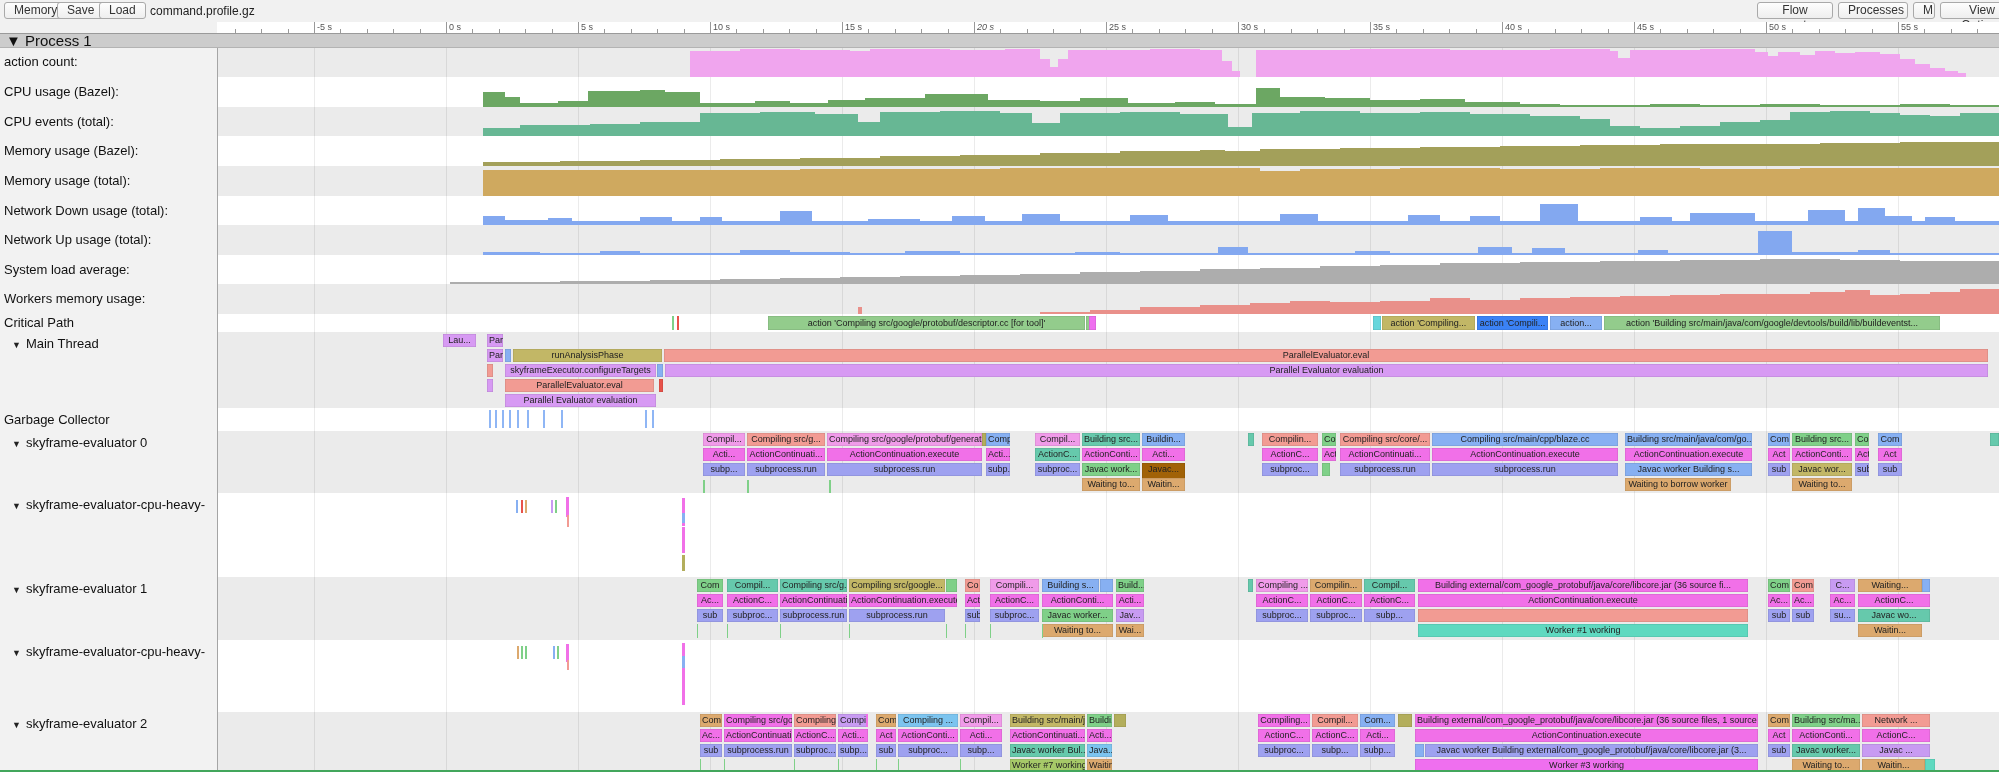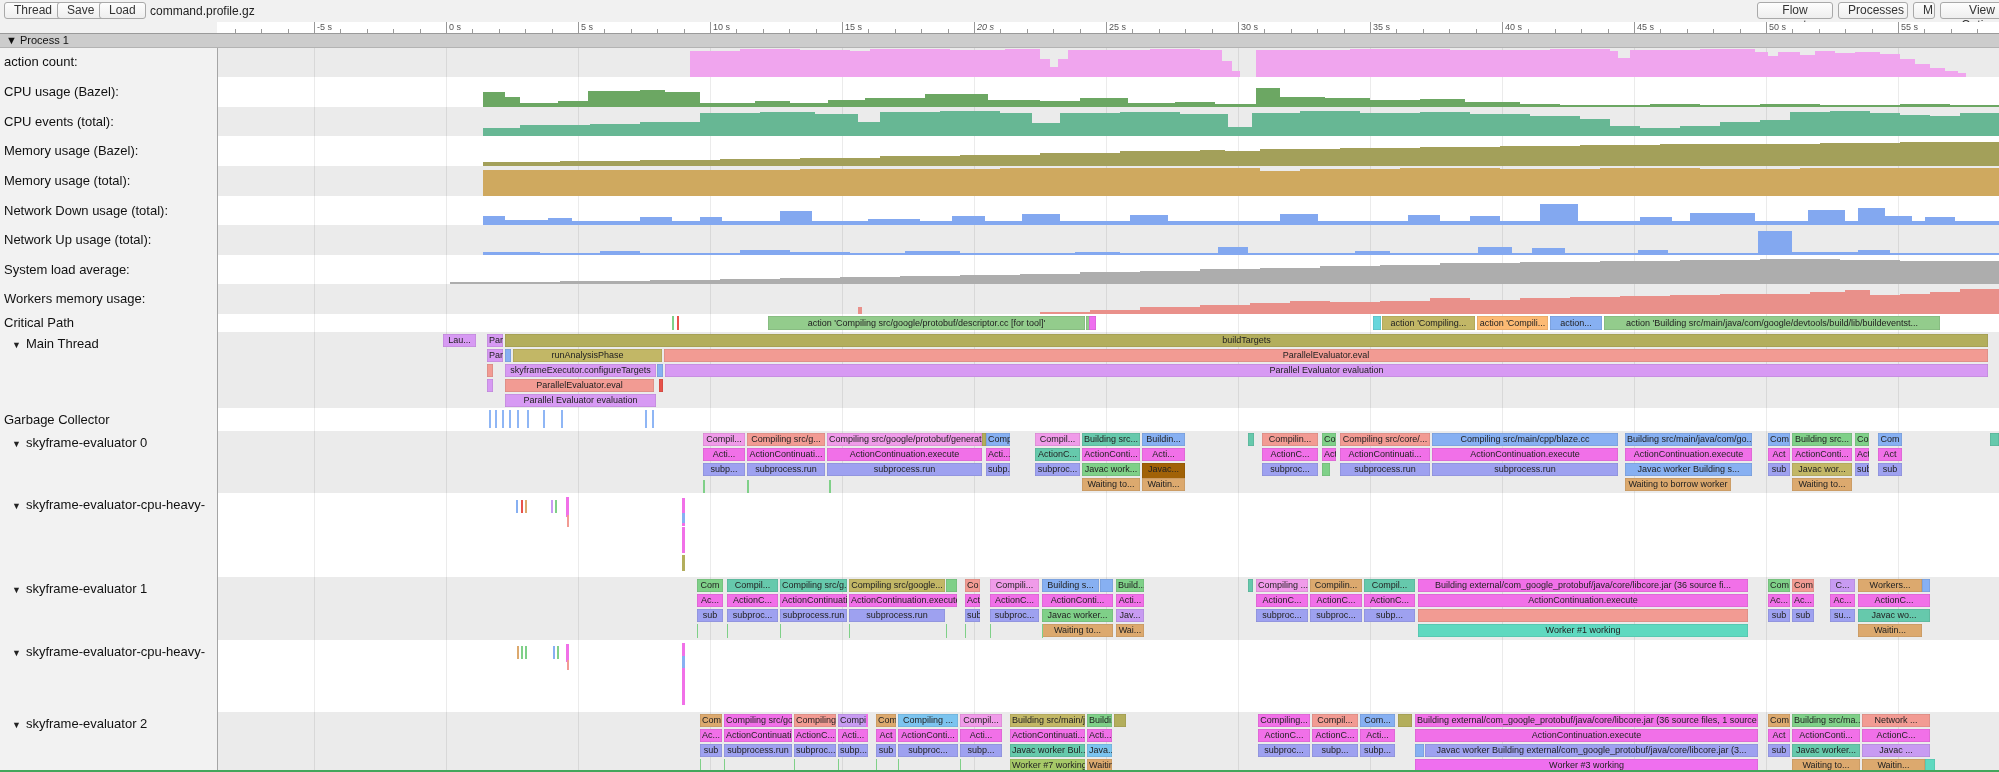--- a/index.html
+++ b/index.html
@@ -15,21 +15,21 @@
   
   #rulerband{position:absolute;left:217px;top:22px;width:1782px;height:11px;background:#fff;z-index:41;}
   #ruler-underlay{position:absolute;left:0;top:22px;width:217px;height:11px;background:#f1f1f1;z-index:41;}
   .rtick{position:absolute;bottom:0;width:1px;background:#999;}
   .rtick.major{top:0;}
   .rtick.minor{height:4px;}
   .rlabel{position:absolute;top:0px;font-size:9px;color:#555;white-space:nowrap;}
   #ruler-bottomline{position:absolute;left:0;top:33px;width:1999px;height:1px;background:#9a9a9a;z-index:42;}
   
   #prochdr{position:absolute;left:0;top:34px;width:1999px;height:13px;background:#ccc;
-           border-bottom:1px solid #b3b3b3;z-index:39;font-size:11px;color:#111;line-height:13px;}
+           border-bottom:1px solid #b3b3b3;z-index:39;font-size:15px;color:#111;line-height:13px;}
   #prochdr span{margin-left:6px;}
   
   #leftcol{position:absolute;left:0;top:47px;width:217px;height:725px;background:#f2f2f2;z-index:20;}
   #divider{position:absolute;left:217px;top:22px;width:1px;height:750px;background:#a5a5a5;z-index:35;}
   .rowlabel{position:absolute;left:4px;font-size:13px;color:#111;white-space:nowrap;z-index:25;}
   .rowlabel .tri{font-size:9px;color:#222;margin-right:5px;margin-left:8px;}
   
   .band{position:absolute;left:217px;width:1782px;z-index:1;}
   .gridline{position:absolute;width:1px;background:rgba(0,0,0,0.08);z-index:3;}
   .chartsvg{position:absolute;left:217px;z-index:5;}
@@ -38,21 +38,21 @@
        box-shadow:inset 0 0 0 0.5px rgba(0,0,0,0.14);}
   .tick{position:absolute;z-index:9;}
   #bottomline{position:absolute;left:0;top:770px;width:1999px;height:2px;background:#43a65c;z-index:45;}
 </style>
 </head>
 <body>
 
 <div id="stage">
   <div id="toolbar">
     <span id="filename" style="left: 150px;">command.profile.gz</span>
-  <div class="tbtn" style="left: 4px;">Thread</div>
+  <div class="tbtn" style="left: 4px;">Memory</div>
       <div class="tbtn" style="left: 57px;">Save</div>
       <div class="tbtn" style="left: 99px;">Load</div>
       <div class="tbtn" style="left: 1757px; width: 76px; text-align: center;">Flow events</div>
       <div class="tbtn" style="left: 1838px; width: 70px; text-align: center;">Processes</div>
       <div class="tbtn" style="left: 1913px; width: 22px; text-align: center;">M</div>
       <div class="tbtn" style="left: 1940px; width: 84px; text-align: center;">View Options</div>
     </div>
   <div id="ruler-underlay"></div>
   <div id="rulerband">
       <div class="rtick minor" style="left: 17.8px;"></div>
@@ -207,28 +207,27 @@
       <path d="M233,29L233,26.7L343,26.7L343,26.1L433,26.1L433,25.2L503,25.2L503,24.1L563,24.1L563,23.2L623,23.2L623,22L683,22L683,20.9L743,20.9L743,20L803,20L803,18.9L863,18.9L863,17.4L923,17.4L923,15.7L983,15.7L983,13.9L1043,13.9L1043,12.5L1103,12.5L1103,11L1163,11L1163,9.6L1223,9.6L1223,8.1L1303,8.1L1303,7L1383,7L1383,5.8L1463,5.8L1463,4.9L1543,4.9L1543,4.4L1623,4.4L1623,4.9L1683,4.9L1683,5.8L1782,5.8L1782,29Z" fill="#ADADAD" shape-rendering="crispEdges"></path>
     </svg>
     <svg width="1782" height="30" class="chartsvg" style="top: 284px;">
       <path d="M641,30L641,22.5L645,22.5L645,30L823,30L823,27.6L873,27.6L873,25.5L923,25.5L923,22.5L983,22.5L983,21L1033,21L1033,18.9L1073,18.9L1073,16.5L1113,16.5L1113,18L1163,18L1163,16.5L1213,16.5L1213,13.5L1253,13.5L1253,15.6L1303,15.6L1303,14.4L1353,14.4L1353,12.9L1403,12.9L1403,12L1453,12L1453,11.1L1503,11.1L1503,10.2L1553,10.2L1553,9.6L1593,9.6L1593,8.4L1628,8.4L1628,6L1653,6L1653,11.4L1683,11.4L1683,9.6L1713,9.6L1713,8.1L1743,8.1L1743,5.4L1782,5.4L1782,30Z" fill="#E9908A" shape-rendering="crispEdges"></path>
     </svg>
     <div class="bar" style="left: 768px; width: 317px; top: 316px; height: 14px; line-height: 14px; background: rgb(147, 204, 140);">action 'Compiling src/google/protobuf/descriptor.cc [for tool]'</div>
     <div class="bar" style="left: 1086px; width: 3px; top: 316px; height: 14px; line-height: 14px; background: rgb(147, 204, 140);"></div>
     <div class="bar" style="left: 1089px; width: 7px; top: 316px; height: 14px; line-height: 14px; background: rgb(239, 111, 239);"></div>
     <div class="bar" style="left: 1373px; width: 8px; top: 316px; height: 14px; line-height: 14px; background: rgb(103, 214, 220);"></div>
     <div class="bar" style="left: 1382px; width: 93px; top: 316px; height: 14px; line-height: 14px; background: rgb(194, 183, 102);">action 'Compiling...</div>
-    <div class="bar" style="left: 1477px; width: 71px; top: 316px; height: 14px; line-height: 14px; background: #fdba74;">action 'Compili...</div>
+    <div class="bar" style="left: 1477px; width: 71px; top: 316px; height: 14px; line-height: 14px; background: #3b82f6;">action 'Compili...</div>
     <div class="bar" style="left: 1550px; width: 52px; top: 316px; height: 14px; line-height: 14px; background: rgb(135, 176, 242);">action...</div>
     <div class="bar" style="left: 1604px; width: 336px; top: 316px; height: 14px; line-height: 14px; background: rgb(147, 204, 140);">action 'Building src/main/java/com/google/devtools/build/lib/buildeventst...</div>
     <div class="tick" style="left: 672px; width: 2px; top: 316px; height: 14px; background: rgb(127, 208, 136);"></div>
     <div class="tick" style="left: 677px; width: 2px; top: 316px; height: 14px; background: rgb(232, 82, 74);"></div>
     <div class="bar" style="left: 443px; width: 33px; top: 334px; height: 13px; line-height: 13px; background: rgb(215, 154, 243);">Lau...</div>
     <div class="bar" style="left: 487px; width: 16px; top: 334px; height: 13px; line-height: 13px; background: rgb(215, 154, 243);">Par</div>
-    <div class="bar" style="left: 505px; width: 1483px; top: 334px; height: 13px; line-height: 13px; background: rgb(179, 174, 92);">buildTargets</div>
     <div class="bar" style="left: 487px; width: 16px; top: 349px; height: 13px; line-height: 13px; background: rgb(215, 154, 243);">Par</div>
     <div class="bar" style="left: 505px; width: 6px; top: 349px; height: 13px; line-height: 13px; background: rgb(135, 176, 242);"></div>
     <div class="bar" style="left: 513px; width: 149px; top: 349px; height: 13px; line-height: 13px; background: rgb(194, 183, 102);">runAnalysisPhase</div>
     <div class="bar" style="left: 664px; width: 1324px; top: 349px; height: 13px; line-height: 13px; background: rgb(242, 155, 147);">ParallelEvaluator.eval</div>
     <div class="bar" style="left: 487px; width: 6px; top: 364px; height: 13px; line-height: 13px; background: rgb(242, 155, 147);"></div>
     <div class="bar" style="left: 505px; width: 151px; top: 364px; height: 13px; line-height: 13px; background: rgb(215, 154, 243);">skyframeExecutor.configureTargets</div>
     <div class="bar" style="left: 657px; width: 6px; top: 364px; height: 13px; line-height: 13px; background: rgb(135, 176, 242);"></div>
     <div class="bar" style="left: 665px; width: 1323px; top: 364px; height: 13px; line-height: 13px; background: rgb(215, 154, 243);">Parallel Evaluator evaluation</div>
     <div class="bar" style="left: 487px; width: 6px; top: 379px; height: 13px; line-height: 13px; background: rgb(215, 154, 243);"></div>
     <div class="bar" style="left: 505px; width: 149px; top: 379px; height: 13px; line-height: 13px; background: rgb(242, 155, 147);">ParallelEvaluator.eval</div>
@@ -324,21 +323,21 @@
     <div class="bar" style="left: 1100px; width: 13px; top: 579px; height: 13px; line-height: 13px; background: rgb(135, 176, 242);"></div>
     <div class="bar" style="left: 1116px; width: 28px; top: 579px; height: 13px; line-height: 13px; background: rgb(127, 208, 136);">Build...</div>
     <div class="bar" style="left: 1248px; width: 5px; top: 579px; height: 13px; line-height: 13px; background: rgb(102, 201, 172);"></div>
     <div class="bar" style="left: 1256px; width: 52px; top: 579px; height: 13px; line-height: 13px; background: rgb(240, 155, 233);">Compiling ...</div>
     <div class="bar" style="left: 1310px; width: 52px; top: 579px; height: 13px; line-height: 13px; background: rgb(220, 169, 110);">Compilin...</div>
     <div class="bar" style="left: 1364px; width: 51px; top: 579px; height: 13px; line-height: 13px; background: rgb(102, 201, 172);">Compil...</div>
     <div class="bar" style="left: 1418px; width: 330px; top: 579px; height: 13px; line-height: 13px; background: rgb(241, 112, 232);">Building external/com_google_protobuf/java/core/libcore.jar (36 source fi...</div>
     <div class="bar" style="left: 1768px; width: 22px; top: 579px; height: 13px; line-height: 13px; background: rgb(127, 208, 136);">Com</div>
     <div class="bar" style="left: 1792px; width: 22px; top: 579px; height: 13px; line-height: 13px; background: rgb(242, 155, 147);">Com</div>
     <div class="bar" style="left: 1830px; width: 25px; top: 579px; height: 13px; line-height: 13px; background: rgb(200, 155, 242);">C...</div>
-    <div class="bar" style="left: 1858px; width: 64px; top: 579px; height: 13px; line-height: 13px; background: rgb(220, 169, 110);">Workers...</div>
+    <div class="bar" style="left: 1858px; width: 64px; top: 579px; height: 13px; line-height: 13px; background: rgb(220, 169, 110);">Waiting...</div>
     <div class="bar" style="left: 1922px; width: 8px; top: 579px; height: 13px; line-height: 13px; background: rgb(135, 176, 242);"></div>
     <div class="bar" style="left: 697px; width: 26px; top: 594px; height: 13px; line-height: 13px; background: rgb(241, 112, 232);">Ac...</div>
     <div class="bar" style="left: 727px; width: 51px; top: 594px; height: 13px; line-height: 13px; background: rgb(241, 112, 232);">ActionC...</div>
     <div class="bar" style="left: 780px; width: 67px; top: 594px; height: 13px; line-height: 13px; background: rgb(241, 112, 232);">ActionContinuati...</div>
     <div class="bar" style="left: 849px; width: 108px; top: 594px; height: 13px; line-height: 13px; background: rgb(241, 112, 232);">ActionContinuation.execute</div>
     <div class="bar" style="left: 965px; width: 15px; top: 594px; height: 13px; line-height: 13px; background: rgb(241, 112, 232);">Act</div>
     <div class="bar" style="left: 990px; width: 49px; top: 594px; height: 13px; line-height: 13px; background: rgb(241, 112, 232);">ActionC...</div>
     <div class="bar" style="left: 1042px; width: 71px; top: 594px; height: 13px; line-height: 13px; background: rgb(241, 112, 232);">ActionConti...</div>
     <div class="bar" style="left: 1116px; width: 28px; top: 594px; height: 13px; line-height: 13px; background: rgb(241, 112, 232);">Acti...</div>
     <div class="bar" style="left: 1256px; width: 52px; top: 594px; height: 13px; line-height: 13px; background: rgb(241, 112, 232);">ActionC...</div>

